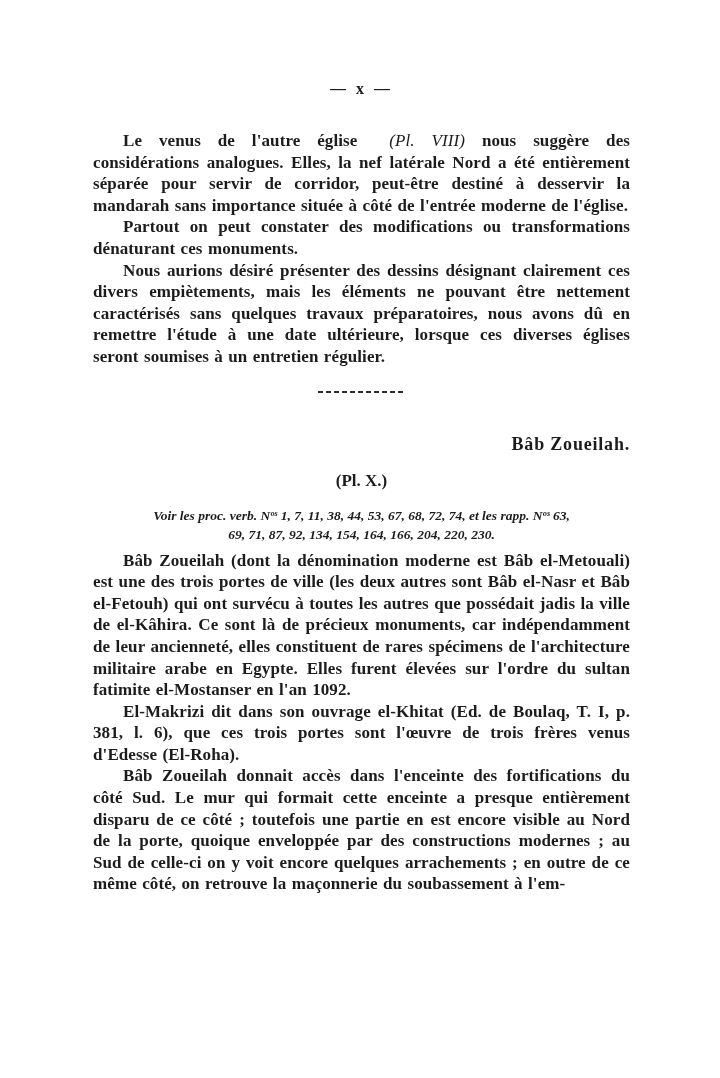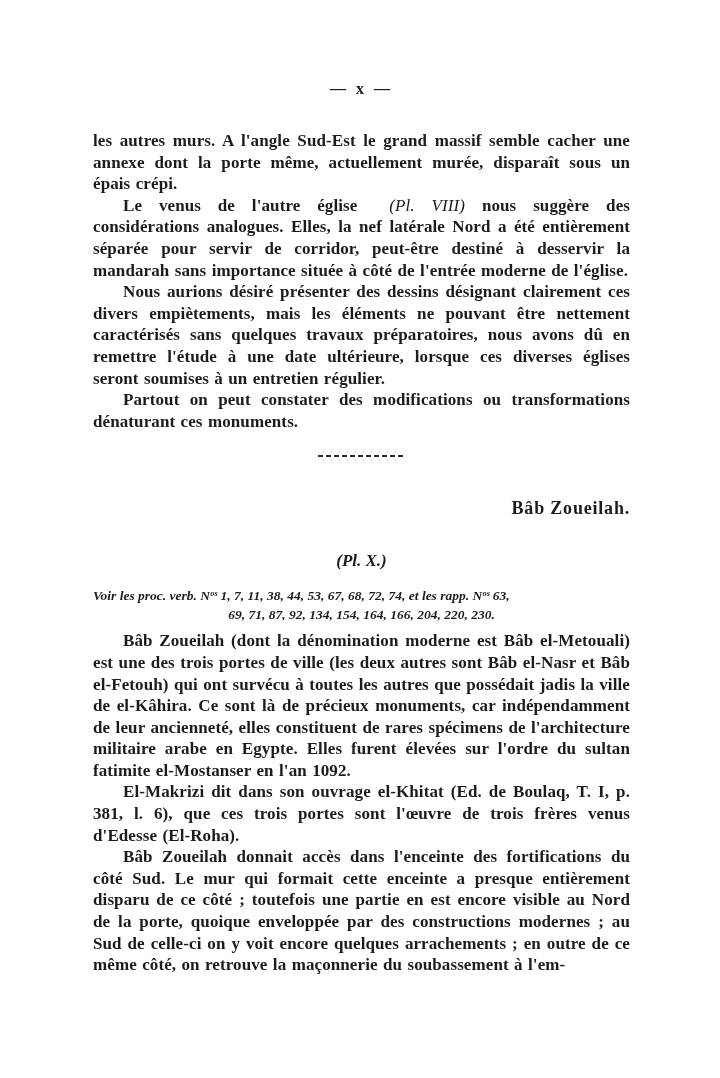--- a/index.html
+++ b/index.html
@@ -47,46 +47,44 @@
     text-align: right;
     font-size: 18px;
     font-weight: bold;
     letter-spacing: 0.8px;
     margin: 41px 0 0 0;
   }
   .section-plate {
     text-align: center;
     font-size: 17px;
     font-weight: bold;
-    font-style: italic;
-    margin: 32px 0 0 0;
+    margin: 16px 0 0 0;
   }
   .note {
     margin: 15px 0 6px 0;
     font-size: 13.5px;
     line-height: 19px;
     font-style: italic;
     font-weight: 600;
   }
-  .note .note-line1 { text-align: left; }
+  .note .note-line1 { text-align: center; }
   .note .note-line2 { text-align: center; }
 </style>
 </head>
 <body>
 
 <div class="page">
   <div class="column">
 
     <div class="page-number">— x —</div>
 
     <div class="body-text">
-      <p>les autres murs. A l'angle Sud-Est le grand massif semble cacher une annexe dont la porte même, actuellement murée, disparaît sous un épais crépi.</p>
       <p class="indent"><span>Le venus de l'autre église </span><span class="plate-ref">(Pl. VIII)</span><span> nous suggère des considérations analogues. Elles, la nef latérale Nord a été entièrement séparée pour servir de corridor, peut-être destiné à desservir la mandarah sans importance située à côté de l'entrée moderne de l'église.</span></p>
+      <p class="indent">Partout on peut constater des modifications ou transformations dénaturant ces monuments.</p>
       <p class="indent">Nous aurions désiré présenter des dessins désignant clairement ces divers empiètements, mais les éléments ne pouvant être nettement caractérisés sans quelques travaux préparatoires, nous avons dû en remettre l'étude à une date ultérieure, lorsque ces diverses églises seront soumises à un entretien régulier.</p>
-      <p class="indent">Partout on peut constater des modifications ou transformations dénaturant ces monuments.</p>
     </div>
 
     <div class="separator"></div>
 
     <div class="section-title">Bâb Zoueilah.</div>
 
     <div class="section-plate">(Pl. X.)</div>
 
     <div class="note">
       <div class="note-line1">Voir les proc. verb. Nᵒˢ 1, 7, 11, 38, 44, 53, 67, 68, 72, 74, et les rapp. Nᵒˢ 63,</div>

